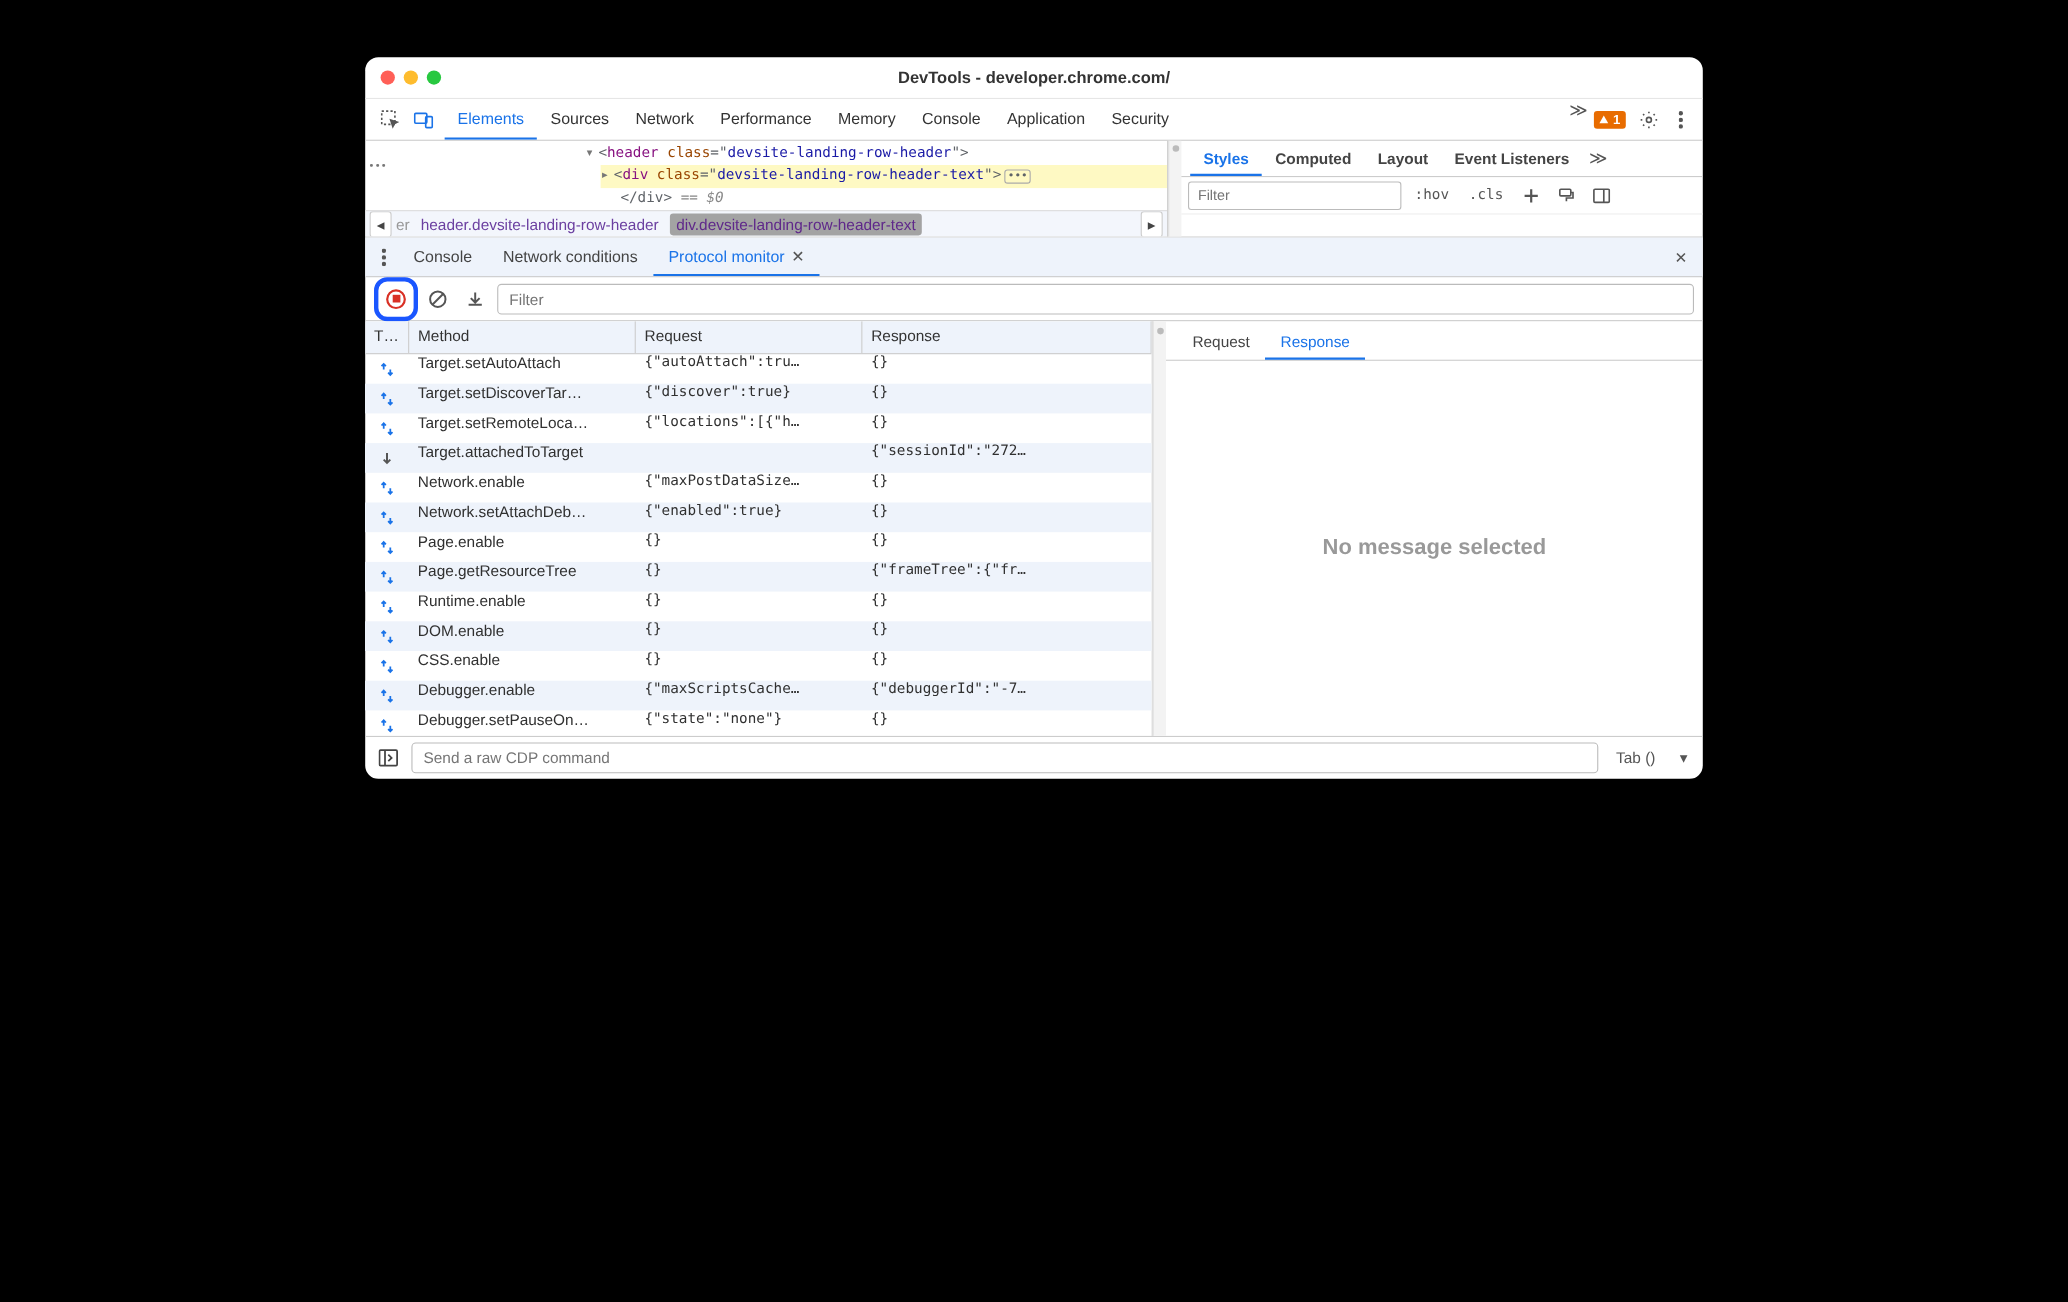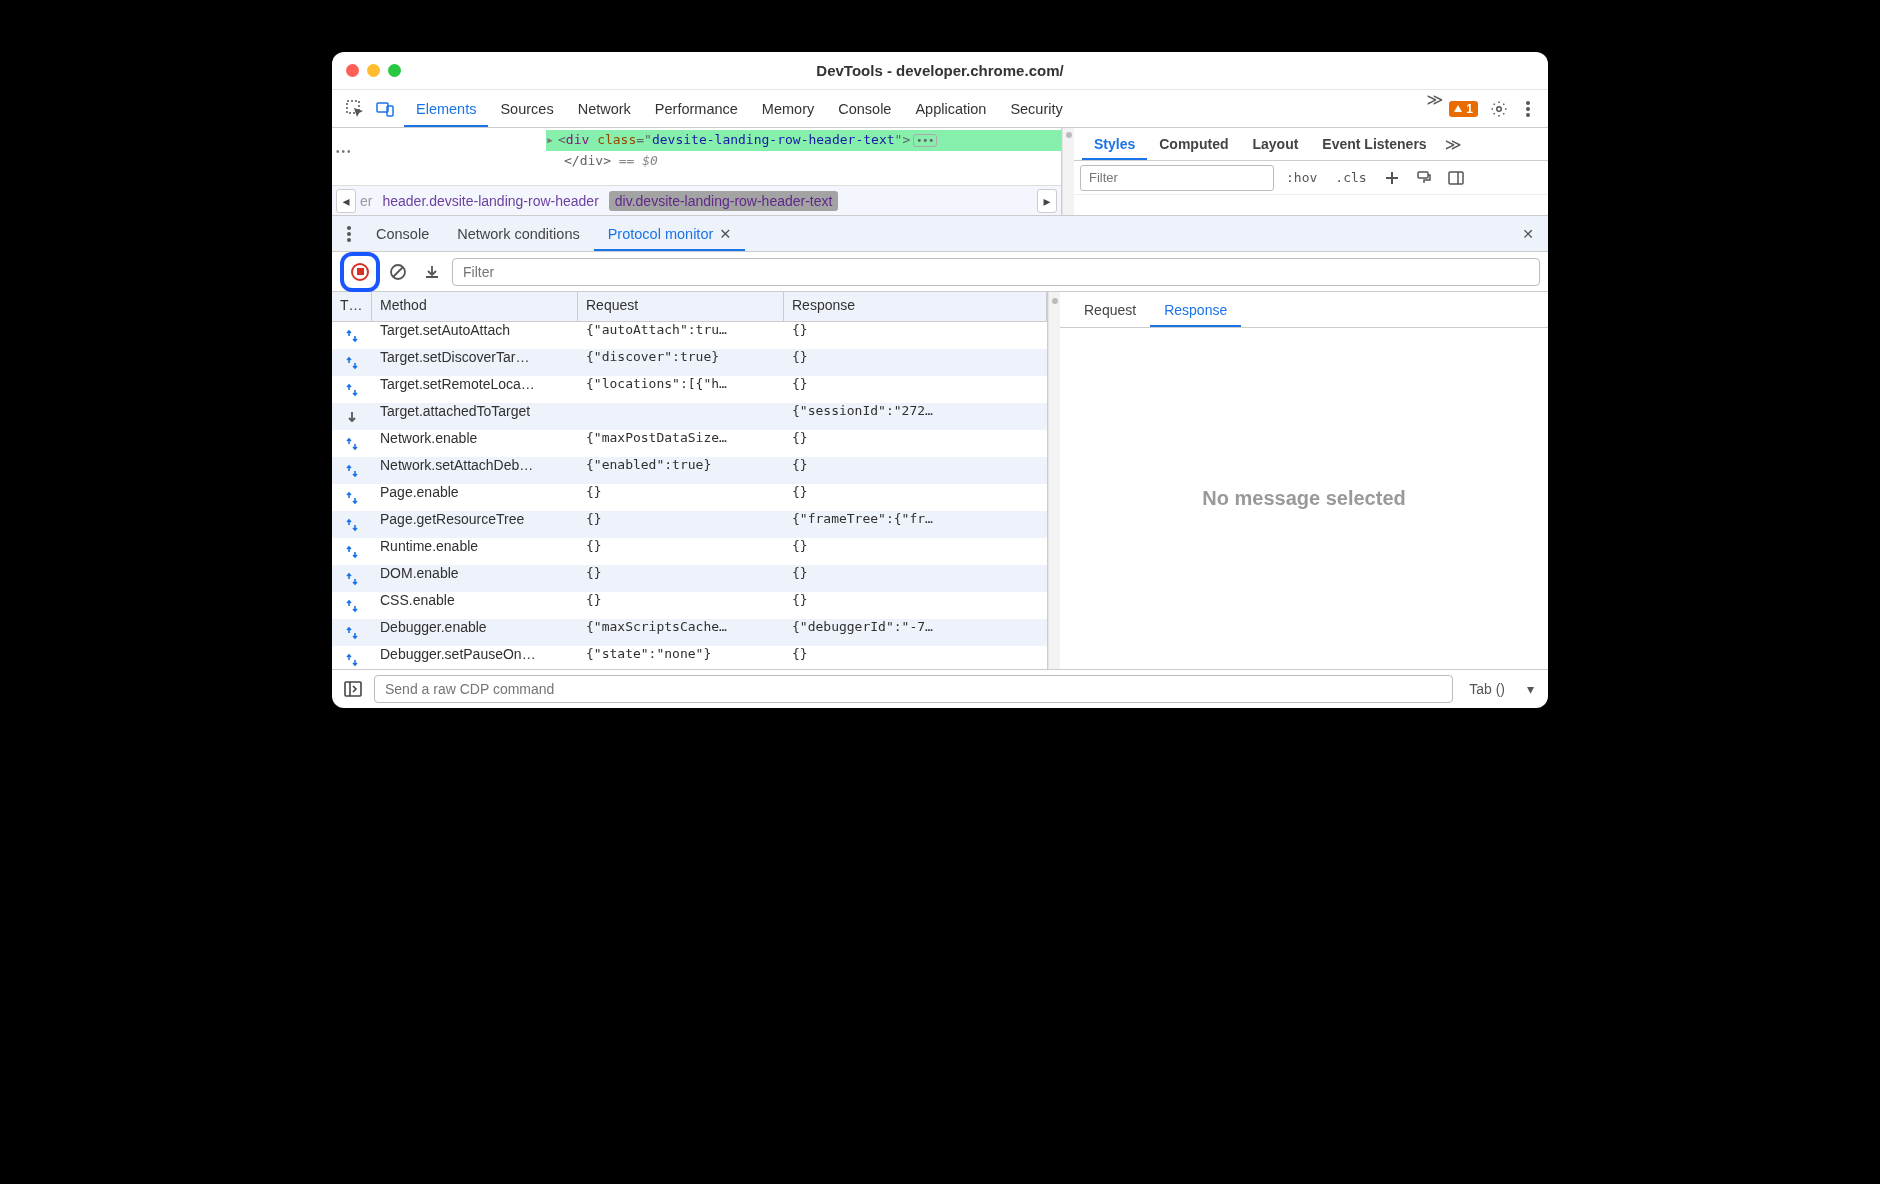--- a/index.html
+++ b/index.html
@@ -57,21 +57,21 @@
 .main-right { display:flex; align-items:center; gap:6px; padding-right:4px;}
 .warn-badge { background:#e86c00; color:#fff; font-size:12px; font-weight:600; padding:1px 5px; border-radius:3px; display:flex; align-items:center; gap:3px;}
 .warn-badge::before{content:"";width:0;height:0;border-left:4px solid transparent;border-right:4px solid transparent;border-bottom:7px solid #fff; margin-right:1px;}
 .chev { color:#555; font-size:16px; padding:0 6px;}
 .gear,.kebab { color:#555; padding:0 6px; }
 
 .elements-area { height:88px; display:flex; border-bottom:1px solid #ccc; }
 .elements-left { flex: 0 0 730px; border-right:1px solid #ccc; display:flex; flex-direction:column; position:relative; overflow:hidden;}
 .dom-tree { flex:1; font-family: Menlo, Consolas, monospace; font-size:13px; padding:2px 0 0 200px; position:relative;}
 .dom-line { white-space:nowrap; line-height:20px;}
-.dom-tree .sel { background:#86efac; }
+.dom-tree .sel { background:#fef9c3; }
 .dom-tree .line2 { margin-left:14px;}
 .dg { color:#5f6368;} .tag{color:#881280;} .attr{color:#994500;} .val{color:#1a1aa6;}
 .triangle{color:#777; display:inline-block; width:12px;}
 .dom-scrolldots{position:absolute; left:4px; top:18px; color:#777; letter-spacing:2px; font-size:10px;}
 .scroll-right{width:12px;background:#f3f3f3;border-left:1px solid #e4e4e4;display:flex;flex-direction:column;align-items:center;padding-top:4px;}
 .scroll-right .sdot{width:6px;height:6px;background:#bbb;border-radius:50%;}
 
 .breadcrumb {
   height: 30px; display:flex; align-items:center;
   background:#f3f6fc; border-top:1px solid #ddd;
@@ -190,20 +190,21 @@
             <circle cx="2" cy="14" r="2" fill="#555"></circle>
           </svg>
       </div>
     </div>
   </div>
 
   <div class="elements-area">
     <div class="elements-left">
       <div class="dom-scrolldots">•••</div>
       <div class="dom-tree">
+        <div class="dom-line"><span class="triangle">▾</span><span class="dg">&lt;</span><span class="tag">header </span><span class="attr">class</span><span class="dg">="</span><span class="val">devsite-landing-row-header</span><span class="dg">"&gt;</span></div>
         <div class="dom-line sel line2"><span class="triangle">▸</span><span class="dg">&lt;</span><span class="tag">div </span><span class="attr">class</span><span class="dg">="</span><span class="val">devsite-landing-row-header-text</span><span class="dg">"&gt;</span><span class="dg" style="border:1px solid #aaa;border-radius:3px;padding:0 2px;margin-left:3px;font-size:10px;">•••</span></div>
         <div class="dom-line line2" style="margin-left:32px;"><span class="dg">&lt;/div&gt;</span><span style="color:#888;font-style:italic;"> == $0</span></div>
       </div>
       <div class="breadcrumb">
         <div class="bcbtn">◂</div>
         <span style="color:#999;">er</span>
         <span class="crumb">header.devsite-landing-row-header</span>
         <span class="crumb sel">div.devsite-landing-row-header-text</span>
         <span class="spacer"></span>
         <div class="bcbtn">▸</div>

